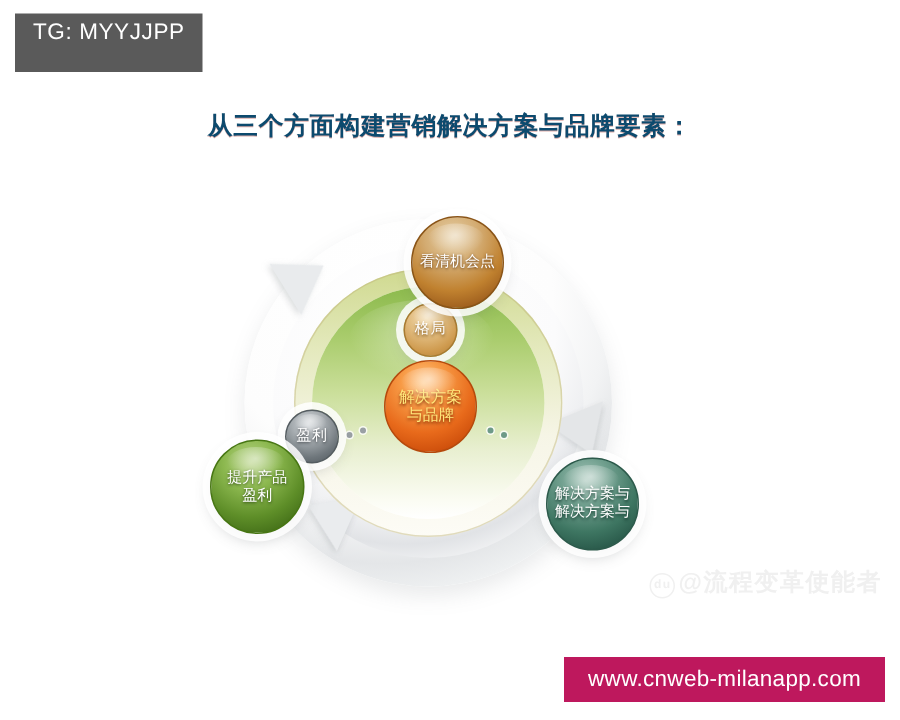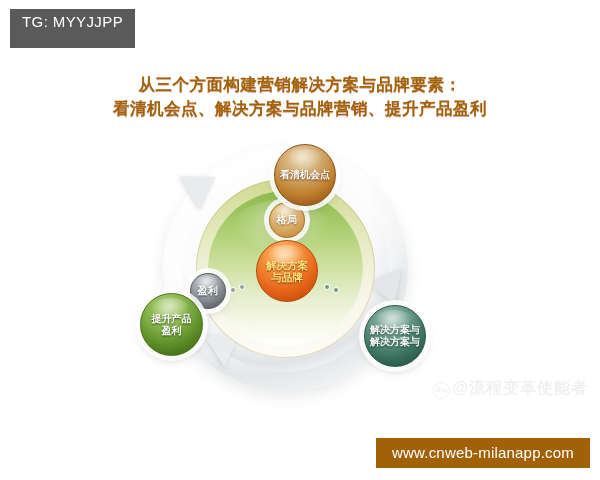--- a/index.html
+++ b/index.html
@@ -27,37 +27,37 @@
     padding: 5px 12px 19px 12px;
     line-height: 1;
     white-space: nowrap;
   }
 
   
   .url-badge {
     position: absolute;
     right: 10px;
     bottom: 12px;
-    background: #a16207;
+    background: #be185d;
     color: #ffffff;
     font-size: 15px;
     letter-spacing: .2px;
     padding: 7px 16px 8px 16px;
     line-height: 1;
     white-space: nowrap;
   }
 
   
   .title {
     position: absolute;
     left: 0;
     top: 72px;
     width: 600px;
     text-align: center;
-    color: #a16207;
+    color: #0c4a6e;
     font-weight: bold;
     font-size: 16.5px;
     line-height: 24px;
     letter-spacing: .5px;
     text-shadow: 0 1px 0 rgba(160,20,10,.35);
   }
   .title .line2 { font-size: 16.5px; }
 
   
   .stage {
@@ -179,21 +179,21 @@
 
   
   .node {
     position: absolute;
     border-radius: 50%;
     display: flex;
     align-items: center;
     justify-content: center;
     text-align: center;
     color: #ffffff;
-    font-weight: bold;
+    font-weight: normal;
     line-height: 1.18;
     box-sizing: border-box;
   }
   .node span { display: block; pointer-events: none; }
   .glow {
     box-shadow: 0 0 0 5px rgba(255,255,255,.85), 0 4px 10px rgba(90,95,100,.30);
   }
   .spec::before {
     content: "";
     position: absolute;
@@ -305,21 +305,20 @@
     vertical-align: 1px;
   }
 </style>
 </head>
 <body>
 
 <div class="tg-badge">TG: MYYJJPP</div>
 
 <div class="title">
   <div class="line1">从三个方面构建营销解决方案与品牌要素：</div>
-  <div class="line2">看清机会点、解决方案与品牌营销、提升产品盈利</div>
 </div>
 
 <div class="stage">
 
   <div class="ring-outer"></div>
   <div class="ring-inner"></div>
 
   <div class="arrow arrow-tl"></div>
   <div class="arrow arrow-r"></div>
   <div class="arrow arrow-bl"></div>

